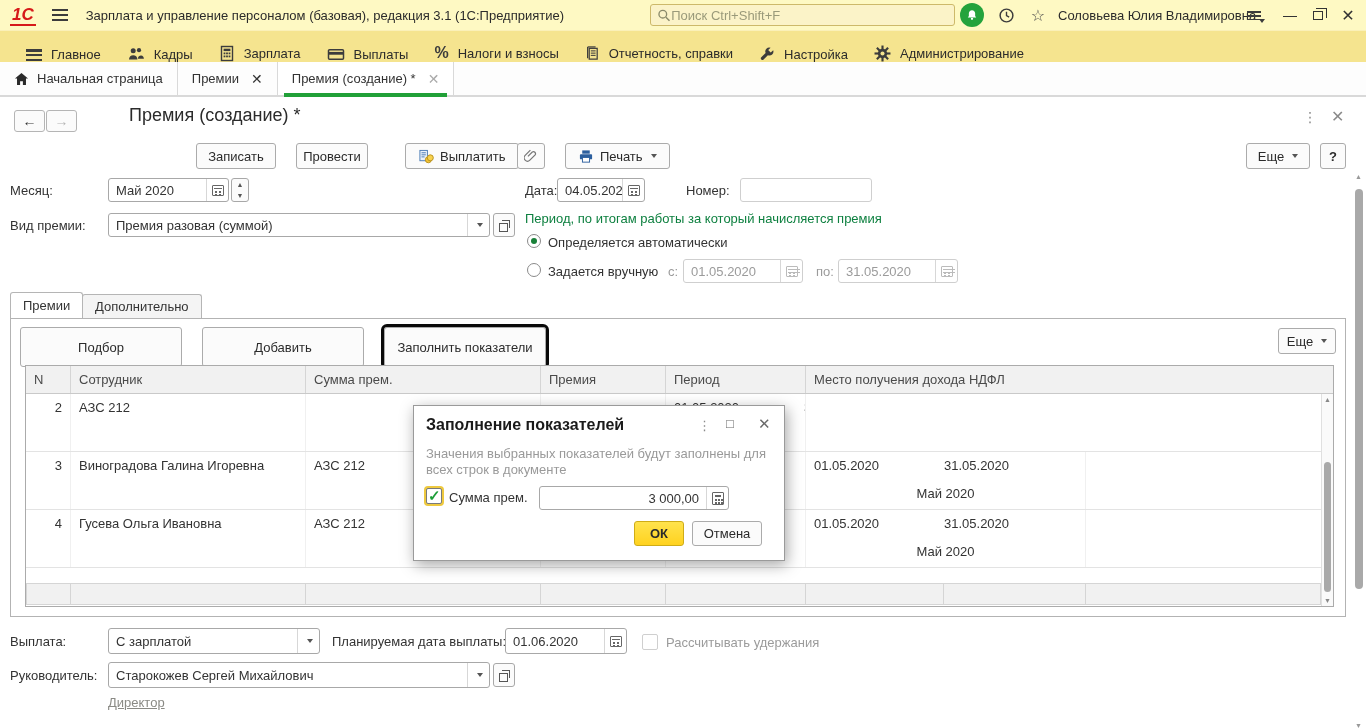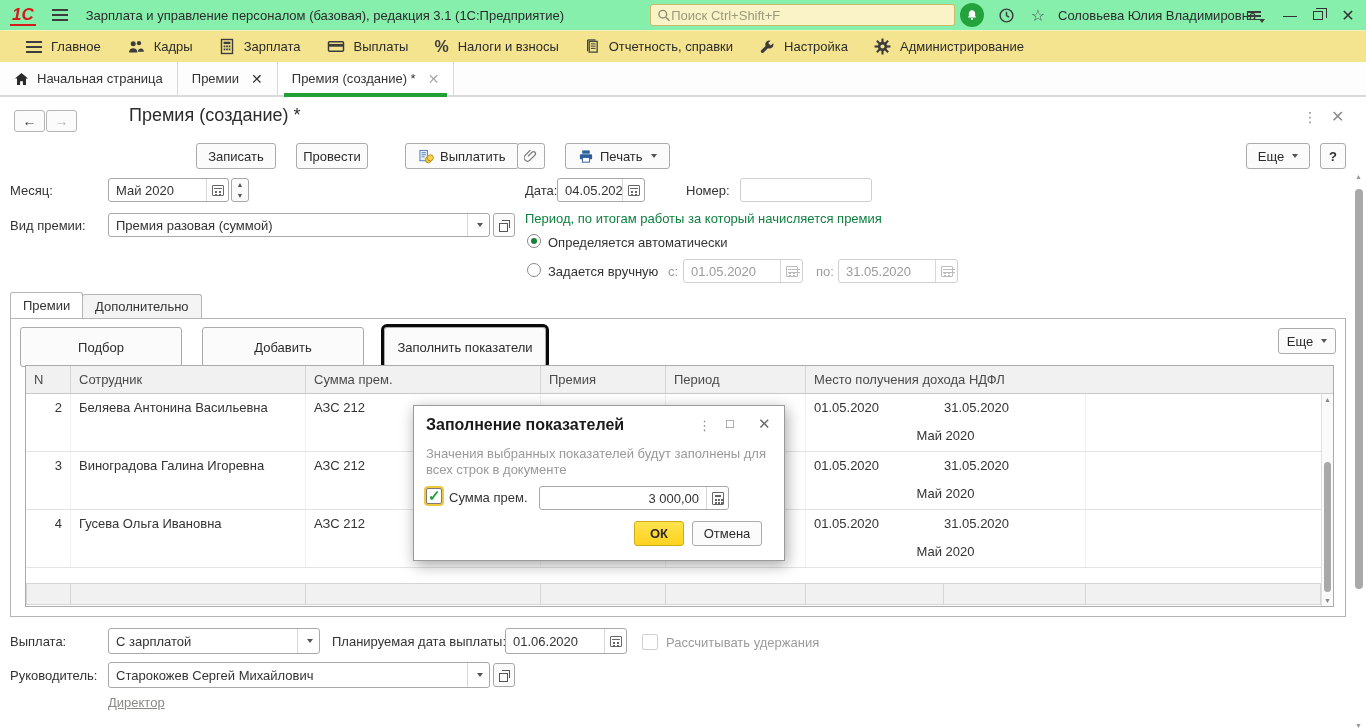--- a/index.html
+++ b/index.html
@@ -1,20 +1,20 @@
 <!DOCTYPE html>
 <html><head>
 <meta charset="utf-8">
 <style>
   *{margin:0;padding:0;box-sizing:border-box;}
   html,body{width:1366px;height:728px;overflow:hidden;}
   body{font-family:"Liberation Sans",sans-serif;font-size:13px;color:#333;background:#fff;position:relative;}
 
   
-  .topbar{position:absolute;left:0;top:0;width:1366px;height:30px;background:#86efac;display:flex;align-items:center;}
+  .topbar{position:absolute;left:0;top:0;width:1366px;height:30px;background:#fef9c3;display:flex;align-items:center;}
   .logo1c{font-weight:bold;font-style:italic;font-size:17px;color:#d61a1a;margin-left:10px;border-bottom:2px solid #d61a1a;line-height:19px;padding:0 2px;}
   .hamb{width:16px;height:12px;background:linear-gradient(#3c3c3c 2px,transparent 2px,transparent 5px,#3c3c3c 5px,#3c3c3c 7px,transparent 7px,transparent 10px,#3c3c3c 10px);margin-left:16px;cursor:pointer;}
   .wintitle{margin-left:18px;font-size:13px;color:#2b2b2b;white-space:nowrap;}
   .searchbox{position:absolute;left:650px;top:4px;width:305px;height:22px;background:#fbf3c8;border:1px solid #cdb96a;border-radius:3px;display:flex;align-items:center;padding:0 6px;}
   .searchbox input{border:none;background:transparent;outline:none;font-family:"Liberation Sans",sans-serif;font-size:13px;color:#555;width:100%;}
   .searchbox input::placeholder{color:#9a9a7a;}
   .tb-ico{position:absolute;top:3px;width:24px;height:24px;display:flex;align-items:center;justify-content:center;cursor:pointer;}
   .bell{left:960px;background:#24a33c;border-radius:50%;}
   .clock{left:994px;}
   .star{left:1026px;font-size:16px;color:#4a4a4a;}
@@ -22,21 +22,21 @@
   .cust{left:1242px;}
   .cust .bars{width:14px;height:9px;background:linear-gradient(#3c3c3c 2px,transparent 2px,transparent 4px,#3c3c3c 4px,#3c3c3c 6px,transparent 6px,transparent 8px,#3c3c3c 8px);}
   .cust .car{position:absolute;right:1px;bottom:4px;width:0;height:0;border-left:3px solid transparent;border-right:3px solid transparent;border-top:4px solid #3c3c3c;}
   .wmin{left:1278px;font-size:14px;color:#333;}
   .wrest{left:1306px;}
   .wrest .sq{position:relative;width:10px;height:9px;border:1px solid #333;background:transparent;}
   .wrest .sq::before{content:"";position:absolute;left:2px;top:-4px;width:10px;height:9px;border:1px solid #333;border-left:none;border-bottom:none;}
   .wclose{left:1336px;font-size:16px;color:#333;}
 
   
-  .menubar{position:absolute;left:0;top:30px;width:1366px;height:32px;background:#f5e48f;border-top:1px solid #faf0b8;display:flex;align-items:center;}
+  .menubar{position:absolute;left:0;top:30px;width:1366px;height:32px;background:#f5e48f;border-top:1px solid #faf0b8;display:flex;align-items:flex-end;}
   .mitem{display:flex;align-items:center;gap:9px;margin-left:26px;cursor:pointer;color:#2b2b2b;white-space:nowrap;}
   .mitem svg{display:block;}
   .mhamb{width:16px;height:12px;background:linear-gradient(#3c3c3c 2.5px,transparent 2.5px,transparent 5px,#3c3c3c 5px,#3c3c3c 7.5px,transparent 7.5px,transparent 10px,#3c3c3c 10px);}
   .pct{font-weight:bold;font-size:16px;color:#3c3c3c;}
 
   
   .tabbar{position:absolute;left:0;top:62px;width:1366px;height:35px;background:#fdfdfd;border-bottom:2px solid #d9d9d9;display:flex;align-items:stretch;}
   .wtab{display:flex;align-items:center;padding:0 14px;border-right:1px solid #d9d9d9;color:#333;cursor:pointer;position:relative;gap:8px;}
   .wtab .tclose{color:#333;font-size:14px;margin-left:4px;cursor:pointer;}
   .wtab.active{background:#fff;}
@@ -380,21 +380,20 @@
         <div class="th">N</div>
         <div class="th">Сотрудник</div>
         <div class="th">Сумма прем.</div>
         <div class="th">Премия</div>
         <div class="th">Период</div>
         <div class="th" style="border-right:none;">Место получения дохода НДФЛ</div>
       </div>
 
       <div class="trow">
         <div class="td num">2</div>
-        <div class="td">Беляева Антонина Васильевна</div>
         <div class="td">АЗС 212</div>
         <div class="td"></div>
         <div class="td"></div>
         <div class="td period">
           <span class="pfrom">01.05.2020</span>
           <span class="pto">31.05.2020</span>
           <span class="pmonth">Май 2020</span>
         </div>
         <div class="td" style="border-right:none;"></div>
       </div>

